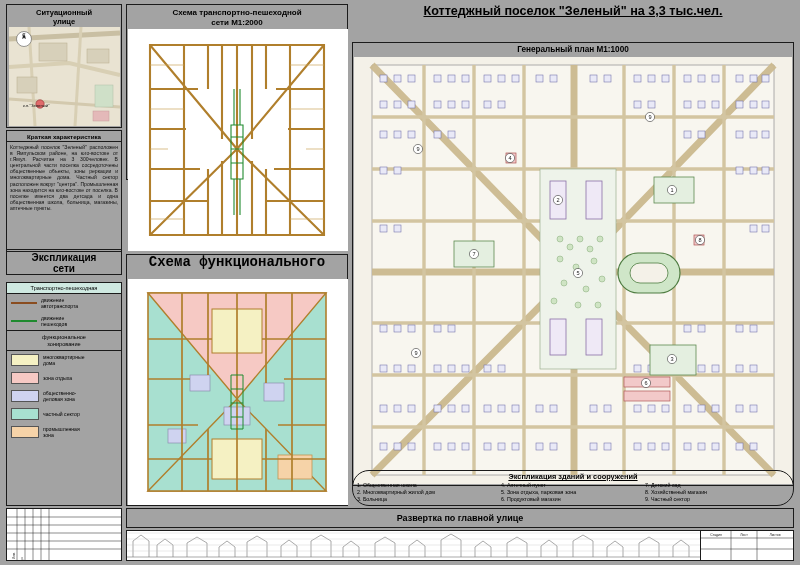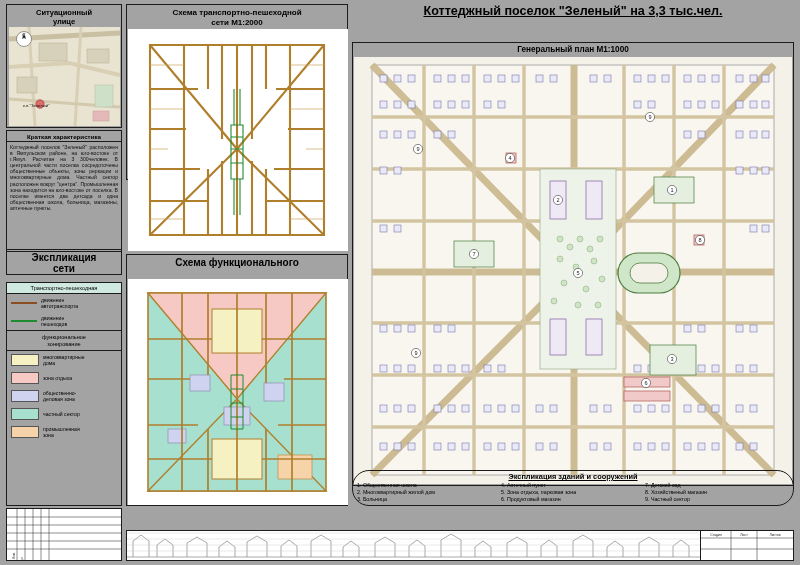--- a/index.html
+++ b/index.html
@@ -24,21 +24,21 @@
   .lgHd2{font-size:5.6px;text-align:center;border-top:1px solid #1b1b1b;border-bottom:1px solid #1b1b1b;padding:3px 0;line-height:6.5px;}
   .lgRow{display:flex;align-items:center;gap:4px;padding:3px 4px;font-size:5.1px;line-height:6px;}
   .sw{width:26px;height:10px;flex:0 0 26px;border:1px solid #555;}
   .lnw{width:26px;flex:0 0 26px;height:10px;position:relative;}
   .lnw i{position:absolute;left:0;right:0;top:4px;height:2px;display:block;}
 
   
   #transp{left:126px;top:4px;width:222px;height:176px;}
   #transp .hd{font-size:8px;font-weight:bold;text-align:center;line-height:9.5px;padding-top:3px;}
   #zoning{left:126px;top:254px;width:222px;height:252px;}
-  #zoning .hd{font-size:10px;font-weight:bold;text-align:center;line-height:9.5px;padding-top:3px;}
+  #zoning .hd{font-size:14px;font-weight:bold;text-align:center;line-height:9.5px;padding-top:3px;font-family:Liberation Mono, monospace;}
 
   
   #mainTitle{left:352px;top:4px;width:442px;height:22px;border:none;}
   #mainTitle .t{font-size:12.6px;font-weight:bold;text-align:center;text-decoration:underline;}
   #genplan{left:352px;top:26px;width:442px;height:444px;margin-top:16px;}
   #genplan .hd{font-size:8.2px;text-align:center;font-weight:bold;padding-top:2px;}
   #genplan .canvas{position:absolute;left:1px;top:14px;right:1px;bottom:1px;background:#f2efe6;overflow:hidden;}
 
   #buildExpl{left:352px;top:470px;width:442px;height:36px;border-radius:17px;}
   #buildExpl .hd{font-size:7.4px;font-weight:bold;text-align:center;text-decoration:underline;padding:1px 0 0;}
@@ -485,20 +485,23 @@
         <li>6. Продуктовый магазин</li>
       </div>
       <div class="c">
         <li>7. Детский сад</li>
         <li>8. Хозяйственый магазин</li>
         <li>9. Частный сектор</li>
       </div>
     </div>
   </div>
 
+  <div class="frame" id="razv">
+    <div class="t">Развертка по главной улице</div>
+  </div>
 
   <div class="frame" id="strip">
     <svg width="666" height="29" viewBox="0 0 666 29">
       <rect x="0" y="0" width="666" height="29" fill="#ffffff"></rect>
       <g stroke="#6e6e6e" stroke-width="0.6" fill="none">
         <path d="M0 26 L666 26"></path>
         <path d="M6 26 L6 10 L14 4 L22 10 L22 26"></path>
         <path d="M30 26 L30 14 L38 8 L46 14 L46 26"></path>
         <path d="M60 26 L60 12 L70 6 L80 12 L80 26"></path>
         <path d="M92 26 L92 16 L100 10 L108 16 L108 26"></path>

